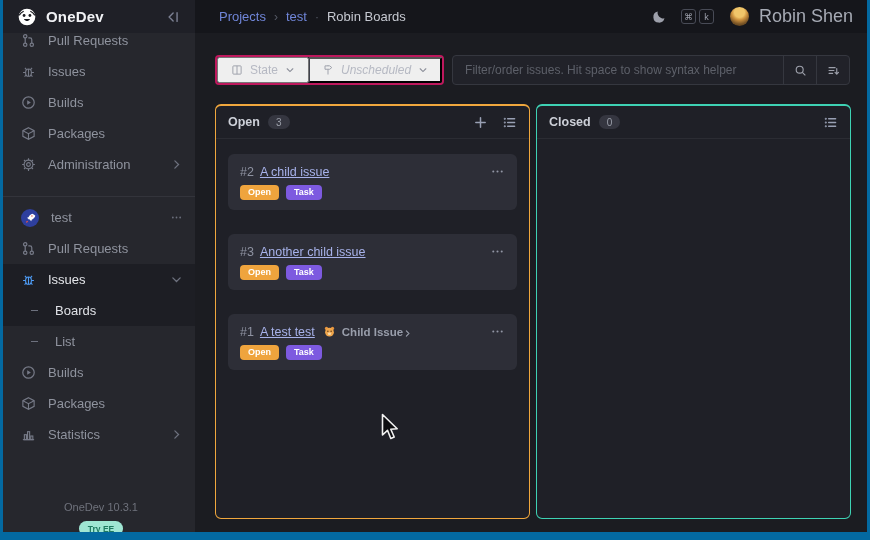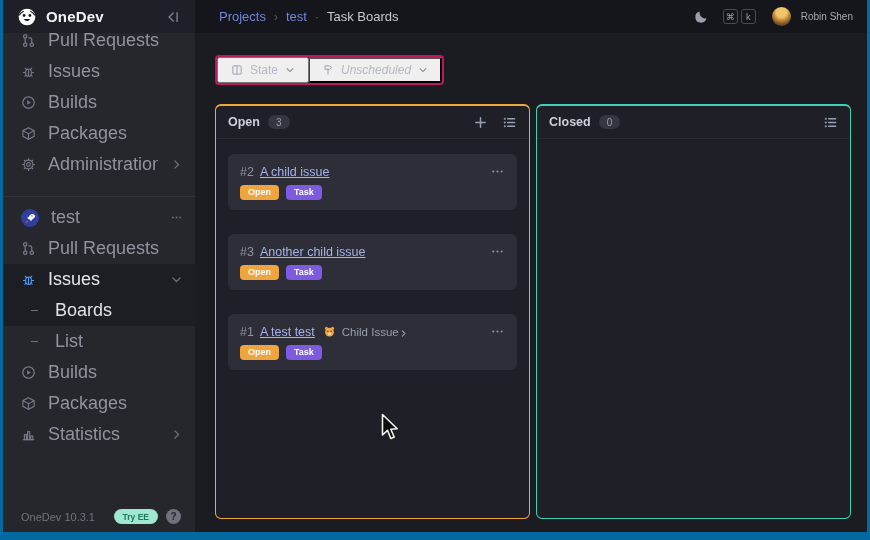--- a/index.html
+++ b/index.html
@@ -20,46 +20,46 @@
   .bc-link { color:#7086d9; }
   .bc-sep { color:#565a66; font-size:12px; }
   .bc-cur { color:#c6c9d1; }
   .topbar-right { margin-left:auto; display:flex; align-items:center; gap:10px; padding-right:14px; }
   .moon { width:15px; height:15px; color:#9da0ab; }
   .keys { display:flex; gap:3px; margin-left:4px; }
   .key { min-width:15px; height:15px; border:1px solid #484b56; border-radius:3px; color:#9da0ab;
     font-size:9px; display:flex; align-items:center; justify-content:center; padding:0 2px; }
   .avatar { width:19px; height:19px; border-radius:50%; margin-left:6px; flex:none;
     background:radial-gradient(circle at 50% 28%, #f0c66a 0 30%, #cf9440 45%, #7a5526 70%, #3a2c16 100%); }
-  .username { font-size:10px; color:#a6aab4; }
+  .username { font-size:18px; color:#a6aab4; }
 
   
   .body-row { flex:1; display:flex; min-height:0; }
 
   
   .sidebar { width:192px; flex:none; background:#26272d; position:relative; overflow:hidden; }
   .nav-item { height:31px; display:flex; align-items:center; gap:12px; padding:0 12px 0 18px;
-    font-size:18px; color:#8f939e; }
+    font-size:13px; color:#8f939e; }
   .nav-item .ic { color:#767a87; }
   .nav-item .lbl { flex:1; white-space:nowrap; overflow:hidden; }
   .nav-item .tail { width:13px; height:13px; color:#6d717e; flex:none; }
   .nav-item.active { background:#1d1e24; color:#e4e6ea; }
   .nav-item.active .ic { color:#4e9cf5; }
   .nav-sec1 { margin-top:-8px; }
   .divider { height:1px; background:#33343b; margin:16px 0 5px 0; }
   .proj-avatar { width:18px; height:18px; border-radius:50%; background:#2e3f9e; flex:none;
     display:flex; align-items:center; justify-content:center; }
   .proj-avatar svg { width:12px; height:12px; }
   .sub-item { padding-left:28px; }
   .dash { width:7px; height:0; border-top:1.5px solid #6d717e; flex:none; margin-right:5px; }
   .sub-item .lbl { color:#8f939e; }
   .sub-item.active { background:#1d1e24; }
   .sub-item.active .lbl { color:#e0e2e7; }
   .side-footer { position:absolute; left:0; right:0; bottom:0; height:31px; background:#26272d;
-    display:flex; align-items:center; padding:0 14px 0 18px; gap:8px; }
+    display:flex; align-items:center; padding:0 14px 0 18px; gap:8px;flex-direction:column; }
   .version { font-size:11px; color:#6f727c; flex:1; }
   .try-ee { background:#9fe6d3; color:#1f7a61; font-size:8.5px; font-weight:700;
     padding:2.5px 9px; border-radius:9px; }
   .help { width:15px; height:15px; border-radius:50%; background:#6f727c; color:#26272d;
     font-size:10px; font-weight:700; display:flex; align-items:center; justify-content:center; }
 
   
   .main { flex:1; min-width:0; padding:0 17px 0 20px; position:relative; }
   .filterbar { margin-top:22px; display:flex; gap:8px; height:30px; }
   .btn-group { display:flex; border:2px solid #be185d; border-radius:4px; background:#2a2b33; overflow:hidden; }
@@ -89,21 +89,21 @@
   .col-ic { width:15px; height:15px; color:#99a0b4; }
   .col-ic.plus { margin-right:6px; }
   .col-body { flex:1; padding:15px 12px 12px 12px; overflow:hidden; }
 
   .card { background:#2d2e37; border-radius:6px; height:56px; padding:10px 12px;
     display:flex; flex-direction:column; justify-content:space-between; margin-bottom:24px; }
   .card-head { display:flex; align-items:center; gap:6px; font-size:12.5px; }
   .cid { color:#8e92a1; }
   .ctitle { color:#a7b2ea;text-decoration:underline; }
   .emoji { width:13px; height:13px; flex:none; margin-left:2px; }
-  .clink { color:#999eab; font-size:11.5px; display:flex; align-items:flex-end; gap:0; }
+  .clink { color:#999eab; font-size:11.5px; display:flex; align-items:flex-end; gap:0;font-weight:bold; }
   .clink .chev { width:9px; height:9px; }
   .cmore { margin-left:auto; width:15px; height:15px; color:#9296a5; flex:none; }
   .card-badges { display:flex; gap:7px; }
   .badge { font-size:9px; font-weight:700; color:#fff; padding:2.5px 8px; border-radius:4px; line-height:1.1; }
   .badge-state { background:#efa43d; }
   .badge-type { background:#7d5ae0; }
 
   .ic svg, .col-ic svg, .moon svg, .collapse svg, .chev svg, .cmore svg, .sx-btn svg,
   .tail svg, .logo svg, .emoji svg { width:100%; height:100%; display:block; }
 
@@ -131,21 +131,21 @@
         <svg viewBox="0 0 20 16" fill="none" stroke="currentColor" stroke-width="1.6" stroke-linecap="round">
           <path d="M9 3.5L4.5 8 9 12.5M13.5 3v10"></path>
             </svg>
       </span>
     </div>
     <nav class="breadcrumb">
       <a class="bc-link">Projects</a>
       <span class="bc-sep">›</span>
       <a class="bc-link">test</a>
       <span class="bc-sep">·</span>
-      <span class="bc-cur">Task Boards</span>
+      <span class="bc-cur">Robin Boards</span>
     </nav>
     <div class="topbar-right">
       <span class="moon">
         <svg viewBox="0 0 16 16">
               <path d="M13.3 9.9A6 6 0 0 1 6.1 2.7 6 6 0 1 0 13.3 9.9z" fill="currentColor"></path>
             </svg>
       </span>
       <span class="keys">
         <span class="key">⌘</span>
         <span class="key">k</span>
@@ -334,20 +334,38 @@
                     <path d="M4 2.5h6.3L13 4.75 10.3 7H4z"></path>
                   </svg>
                 </span>
             <span class="italic">Unscheduled</span>
             <span class="chev">
               <svg viewBox="0 0 16 16" fill="none" stroke="currentColor" stroke-width="1.8" stroke-linecap="round">
                     <path d="M3.5 6L8 10.5 12.5 6"></path>
                   </svg>
                 </span>
           </button>
+        </div>
+        <div class="searchbox">
+          <input type="text" placeholder="Filter/order issues. Hit space to show syntax helper" style="">
+          <span class="sx-btn">
+            <span class="ic">
+                  <svg viewBox="0 0 16 16" fill="none" stroke="currentColor" stroke-width="1.4">
+                    <circle cx="7" cy="7" r="4.3"></circle>
+                    <path d="M10.3 10.3L14 14"></path>
+                  </svg>
+                </span>
+          </span>
+          <span class="sx-btn">
+            <span class="ic">
+                  <svg viewBox="0 0 16 16" fill="none" stroke="currentColor" stroke-width="1.4" stroke-linecap="round">
+                    <path d="M2.5 4.5H10M2.5 8h6M2.5 11.5H7M12 5.5v7M12 12.5l-2.1-2.1M12 12.5l2.1-2.1"></path>
+                  </svg>
+                </span>
+          </span>
         </div>
       </div>
 
       <div class="board">
 
         <section class="column" style="border-color: rgb(240, 167, 61);">
           <div class="col-head">
             <span class="col-title">Open</span>
             <span class="count">3</span>
             <span class="col-spacer"></span>

